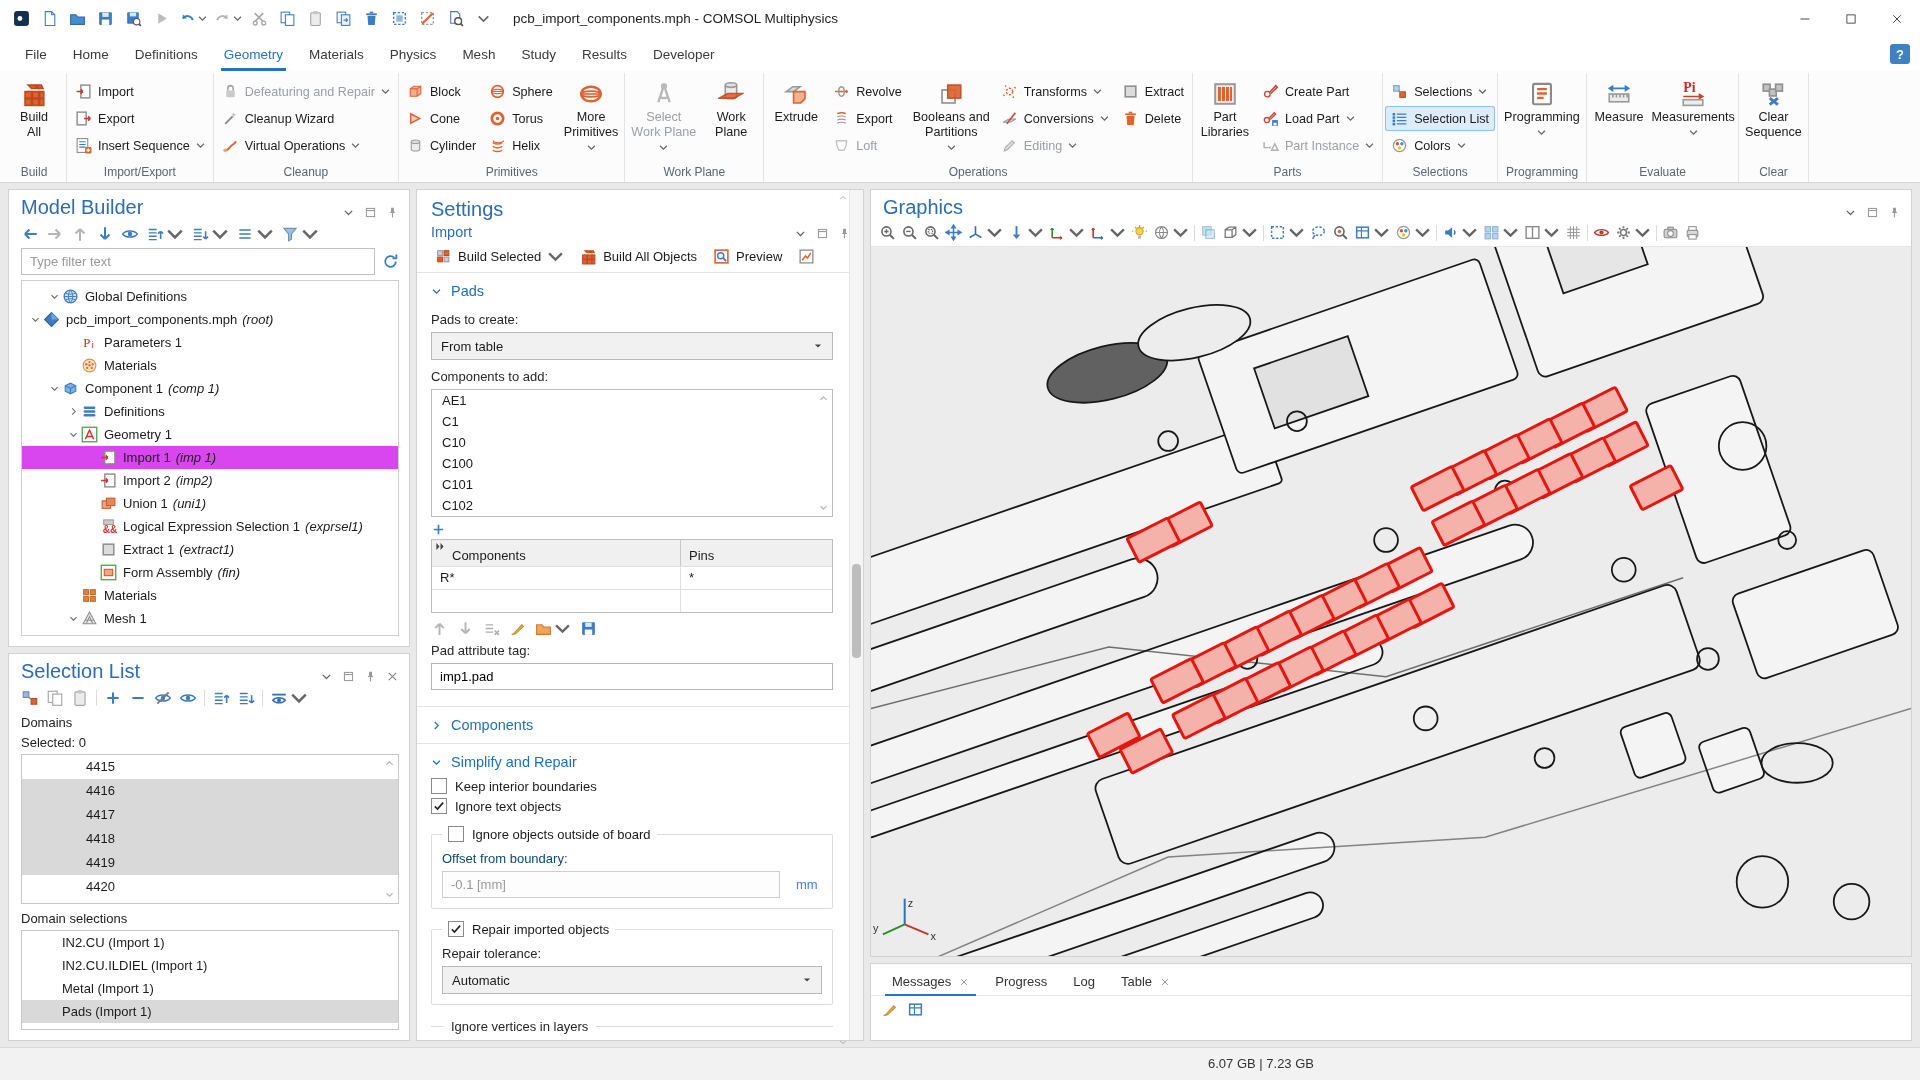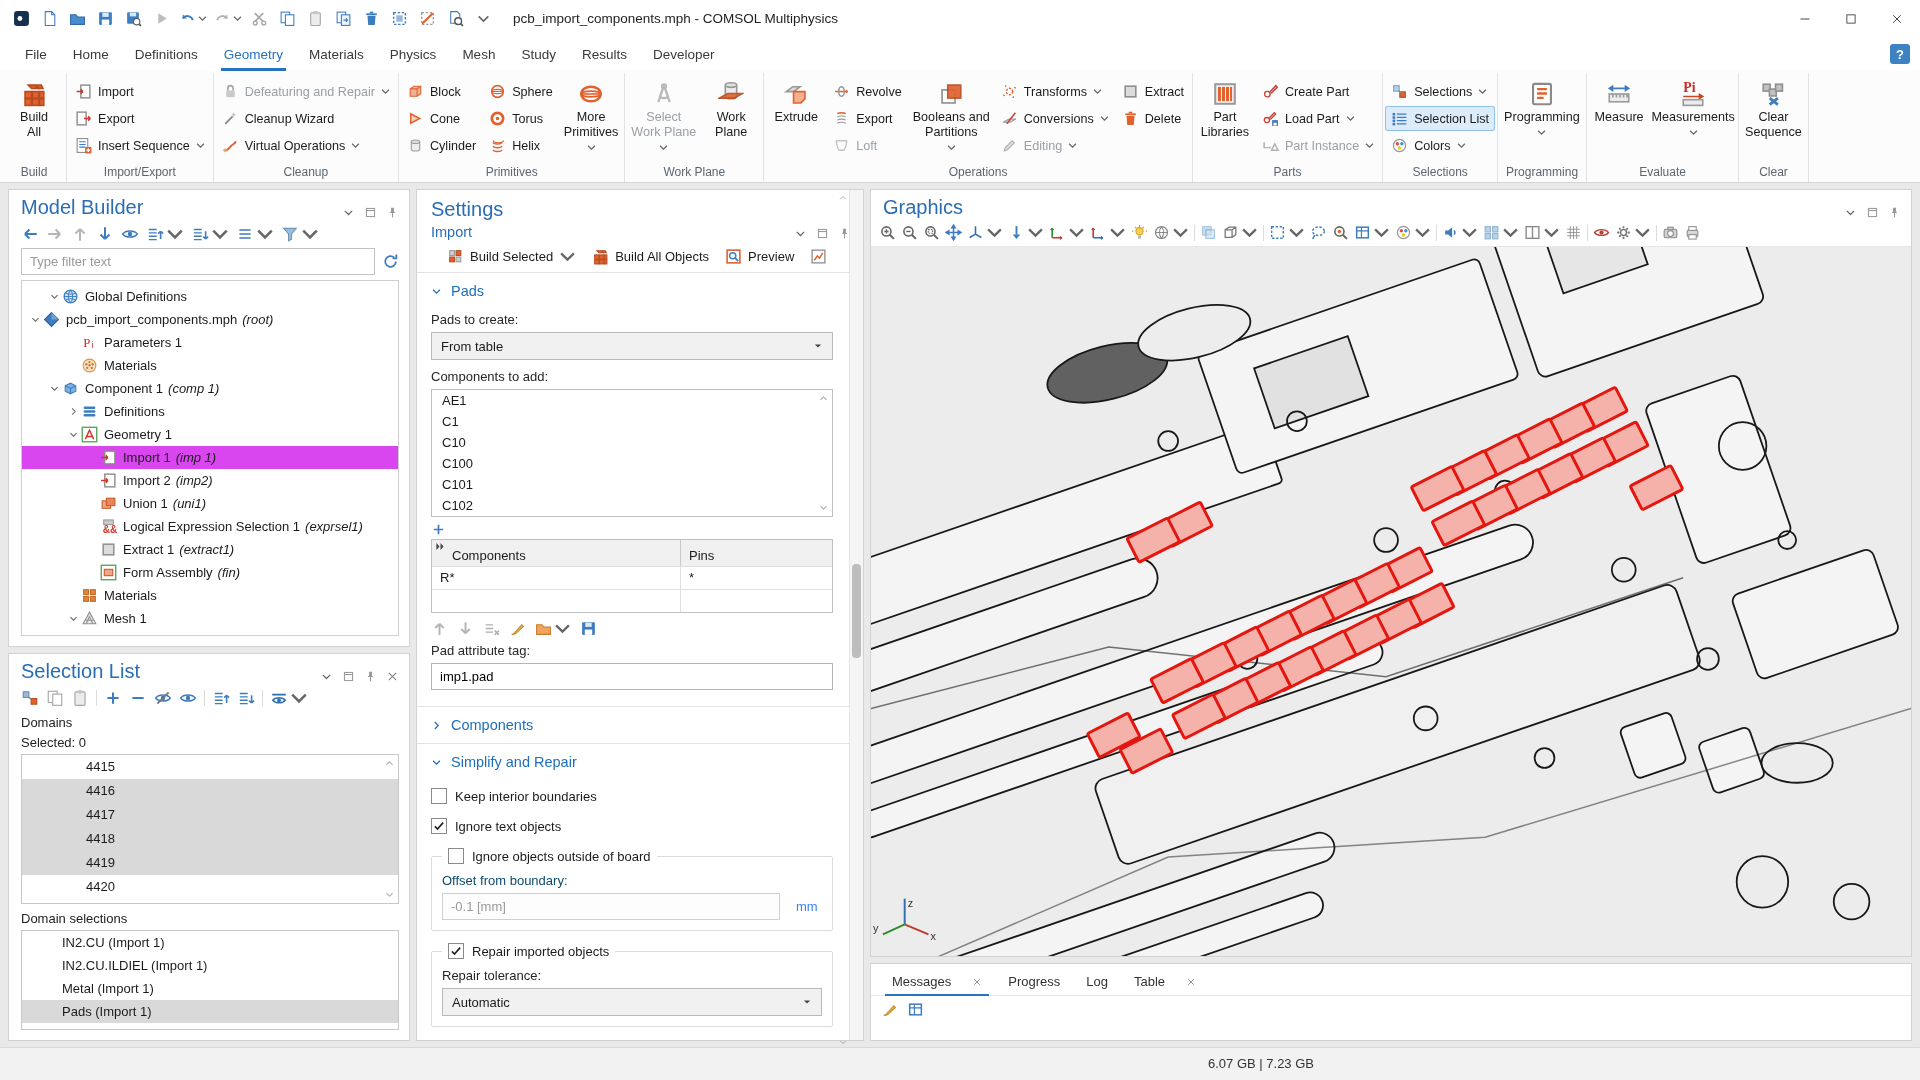--- a/index.html
+++ b/index.html
@@ -81,21 +81,21 @@
   .drow.hl{background:#d9d9d9}
   .drow .chev{width:14px;display:flex;justify-content:center}
   .drow .chev svg{width:11px;height:11px}
   .scroll-n,.scroll-s{position:absolute;right:3px;width:11px;height:11px;opacity:.65}
   .scroll-n{top:3px}.scroll-s{bottom:3px}
 
   
   .settings{flex:1}
   .shead{padding:8px 14px 0 14px}
   .ssub{color:#2a6db5;font-size:14.5px;margin-top:3px}
-  .stools{display:flex;align-items:center;gap:16px;padding:8px 30px 7px;border-bottom:1px solid #e3e3e3}
+  .stools{display:flex;align-items:center;gap:16px;padding:8px 18px 7px;border-bottom:1px solid #e3e3e3}
   .stool{display:flex;align-items:center;gap:6px}
   .stool svg{width:17px;height:17px}
   .sbody{flex:1;overflow:hidden;padding:0 30px 0 14px;position:relative}
   .ssec{border-top:1px solid #e3e3e3;margin:0 -30px 0 -14px;padding:0 30px 6px 14px}
   .ssec.first{border-top:none}
   .sechead{display:flex;align-items:center;gap:9px;color:#1e6fba;font-size:14.5px;padding:10px 0 4px}
   .sechead svg{width:11px;height:11px}
   .flabel{margin:9px 0 5px;color:#262626}
   .flabel.dis{color:#0c4a6e}
   .dropdown{height:28px;background:#f1f1f1;border:1px solid #b9b9b9;display:flex;align-items:center;justify-content:space-between;padding:0 9px}
@@ -112,21 +112,21 @@
   .pth2{flex:1;border-left:1px solid #c9c9c9;display:flex;align-items:flex-end;padding:0 0 3px 8px}
   .ptr{display:flex;height:23px;border-top:1px solid #dfdfdf}
   .ptd1{width:62%;padding-left:8px;line-height:22px}
   .ptd2{flex:1;border-left:1px solid #dfdfdf;padding-left:8px;line-height:22px}
   .tabletools{display:flex;gap:9px;align-items:center;padding:7px 0 4px}
   .tabletools svg{width:17px;height:17px}
   .textinput{width:100%;height:27px;border:1px solid #b5b5b5;padding:0 8px;font:inherit;background:#fff}
   .textinput.dis{color:#9a9a9a;border-color:#cfcfcf;background:#fdfdfd}
   .fieldrow{display:flex;align-items:center}
   .unit{margin-left:16px;color:#3b82f6;min-width:26px}
-  .chkrow{display:flex;align-items:center;gap:8px;margin:14px 0;white-space:nowrap}
+  .chkrow{display:flex;align-items:center;gap:8px;margin:4px 0;white-space:nowrap}
   .chk{width:16px;height:16px;border:1px solid #8a8a8a;background:#fff;display:flex;align-items:center;justify-content:center;flex:none}
   .chk svg{width:12px;height:12px}
   fieldset.group{border:1px solid #dcdcdc;border-radius:2px;padding:0 10px 10px;margin:12px 0 6px}
   fieldset.group legend{padding:0 6px;margin-left:0}
   fieldset.group legend .chkrow{margin:0}
   .groupline{display:flex;align-items:center;gap:8px;color:#262626;margin:14px 0 2px}
   .groupline::before{content:"";width:12px;height:1px;background:#d9d9d9}
   .groupline::after{content:"";flex:1;height:1px;background:#d9d9d9}
   .sscroll{position:absolute;top:0;right:0;width:14px;height:100%;background:#f5f5f5;border-left:1px solid #e5e5e5}
   .sthumb{position:absolute;right:2px;top:44%;width:9px;height:11%;background:#bdbdbd;border-radius:4px}
@@ -135,21 +135,21 @@
 
   
   .graphics{flex:1}
   .gtools{display:flex;align-items:center;gap:5px;padding:5px 8px;border-bottom:1px solid #e6e6e6;overflow:hidden}
   .gtools svg{width:17px;height:17px}
   .gview{flex:1;position:relative;min-height:0}
   .gview > svg{position:absolute;inset:0;width:100%;height:100%}
 
   .messages{height:78px;flex:none}
   .mtabs{display:flex;gap:4px;padding:5px 10px 0;border-bottom:1px solid #e6e6e6}
-  .mtab{display:flex;align-items:center;gap:21px;padding:5px 11px 6px;color:#333;position:relative}
+  .mtab{display:flex;align-items:center;gap:8px;padding:5px 11px 6px;color:#333;position:relative}
   .mtab.active::after{content:"";position:absolute;left:4px;right:4px;bottom:-1px;height:2px;background:#2673c2}
   .mtab .x svg{width:10px;height:10px}
   .mtools{display:flex;gap:9px;padding:5px 10px}
   .mtools svg{width:17px;height:17px}
 
   .statusbar{height:33px;flex:none;background:#f2f2f2;border-top:1px solid #d9d9d9;position:relative}
   .statusbar .mem{position:absolute;left:1208px;top:8px;color:#333}
 </style>
 </head>
 <body>

